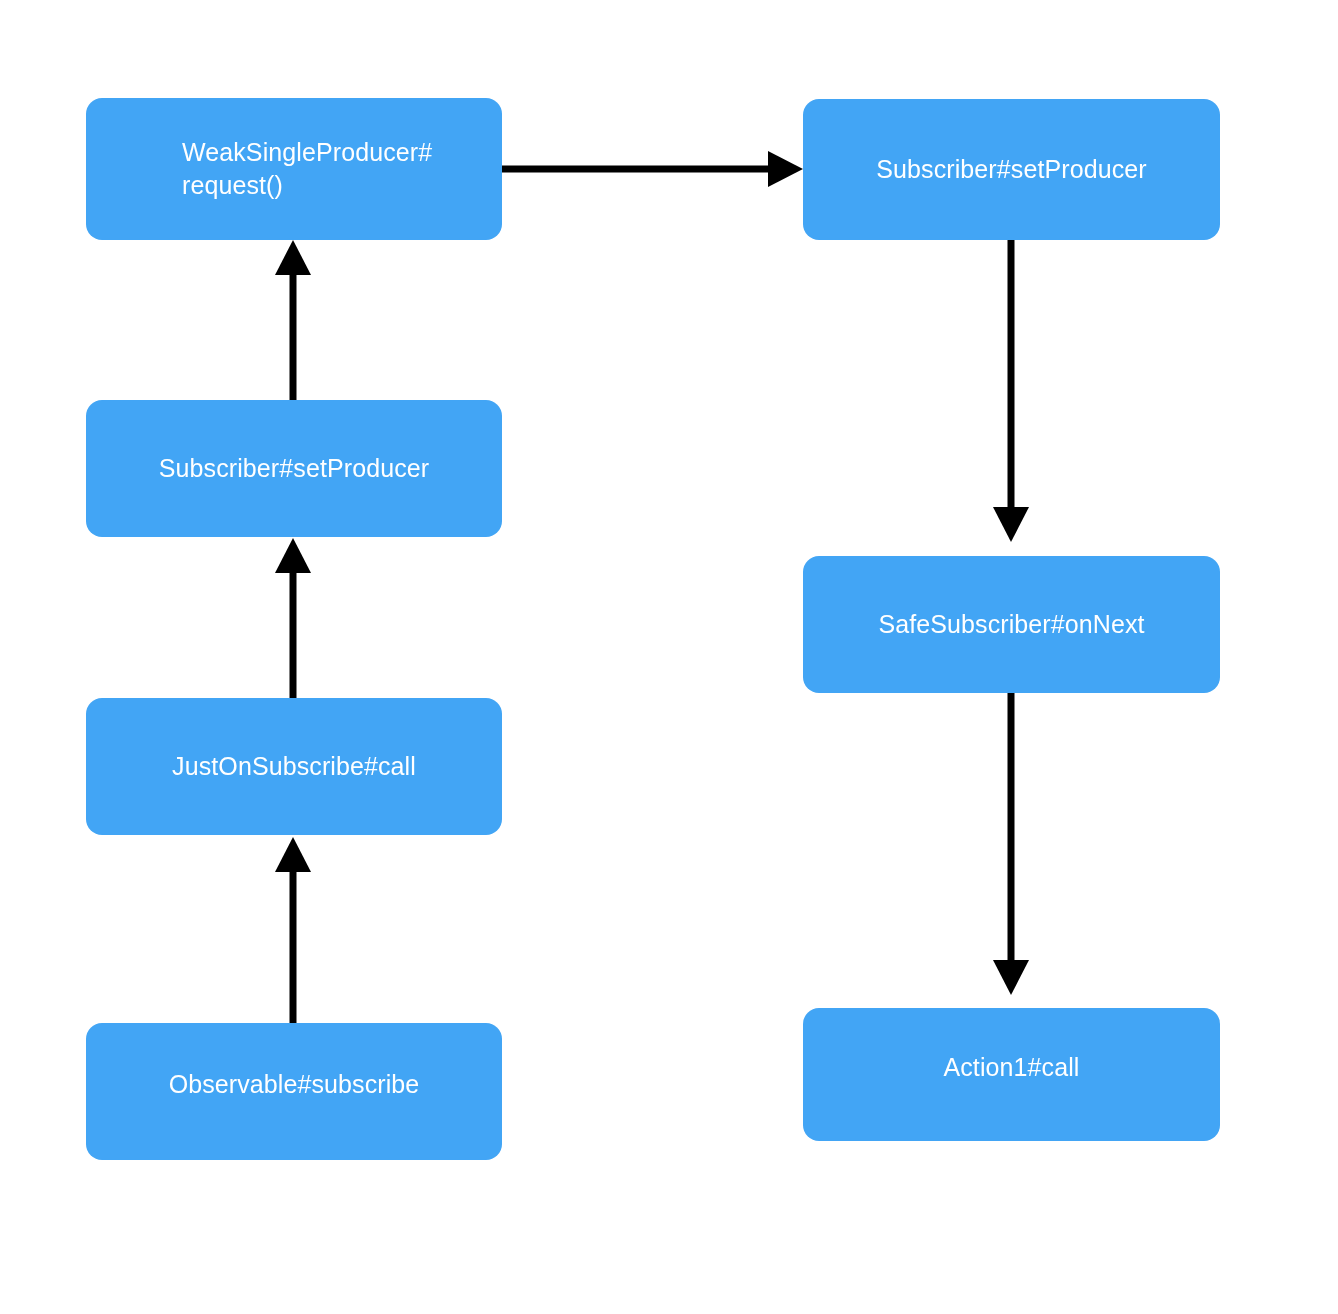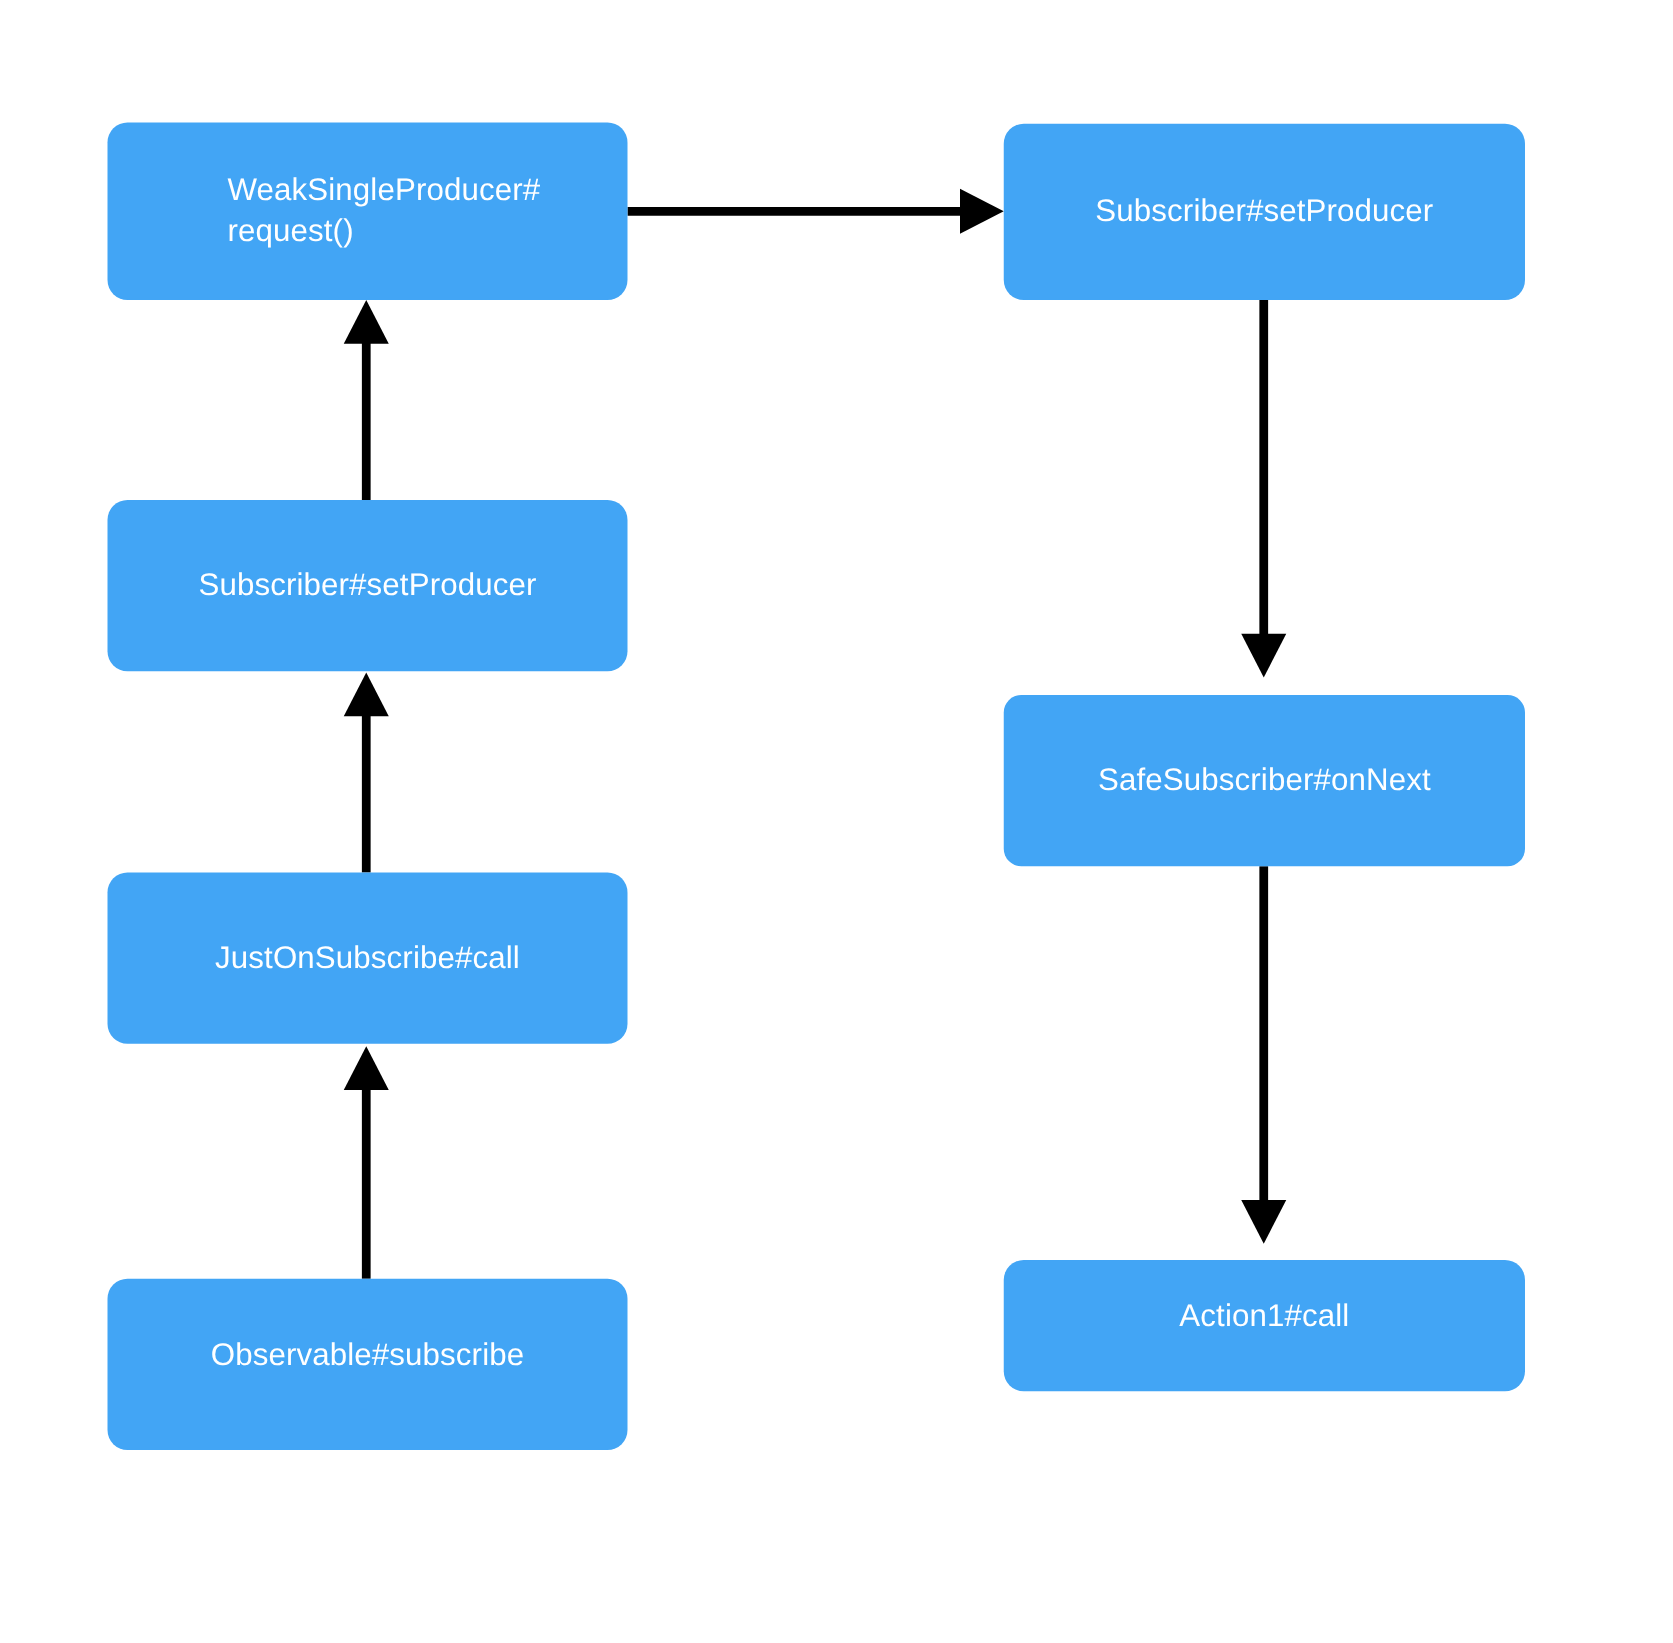--- a/index.html
+++ b/index.html
@@ -109,21 +109,21 @@
   </div>
 
   <div class="node nudge-up" style="left:86px; top:1023px; width:416px; height:137px;">
     <span>Observable#subscribe</span>
   </div>
 
   <div class="node" style="left:803px; top:99px; width:417px; height:141px;">
     <span>Subscriber#setProducer</span>
   </div>
 
-  <div class="node" style="left:803px; top:556px; width:417px; height:137px;border-radius:14px;">
+  <div class="node" style="left:803px; top:556px; width:417px; height:137px;">
     <span>SafeSubscriber#onNext</span>
   </div>
 
-  <div class="node nudge-up" style="left:803px; top:1008px; width:417px; height:105px;">
+  <div class="node nudge-up" style="left:803px; top:1008px; width:417px; height:133px;">
     <span>Action1#call</span>
   </div>
 
 </div>
 
 </body></html>

